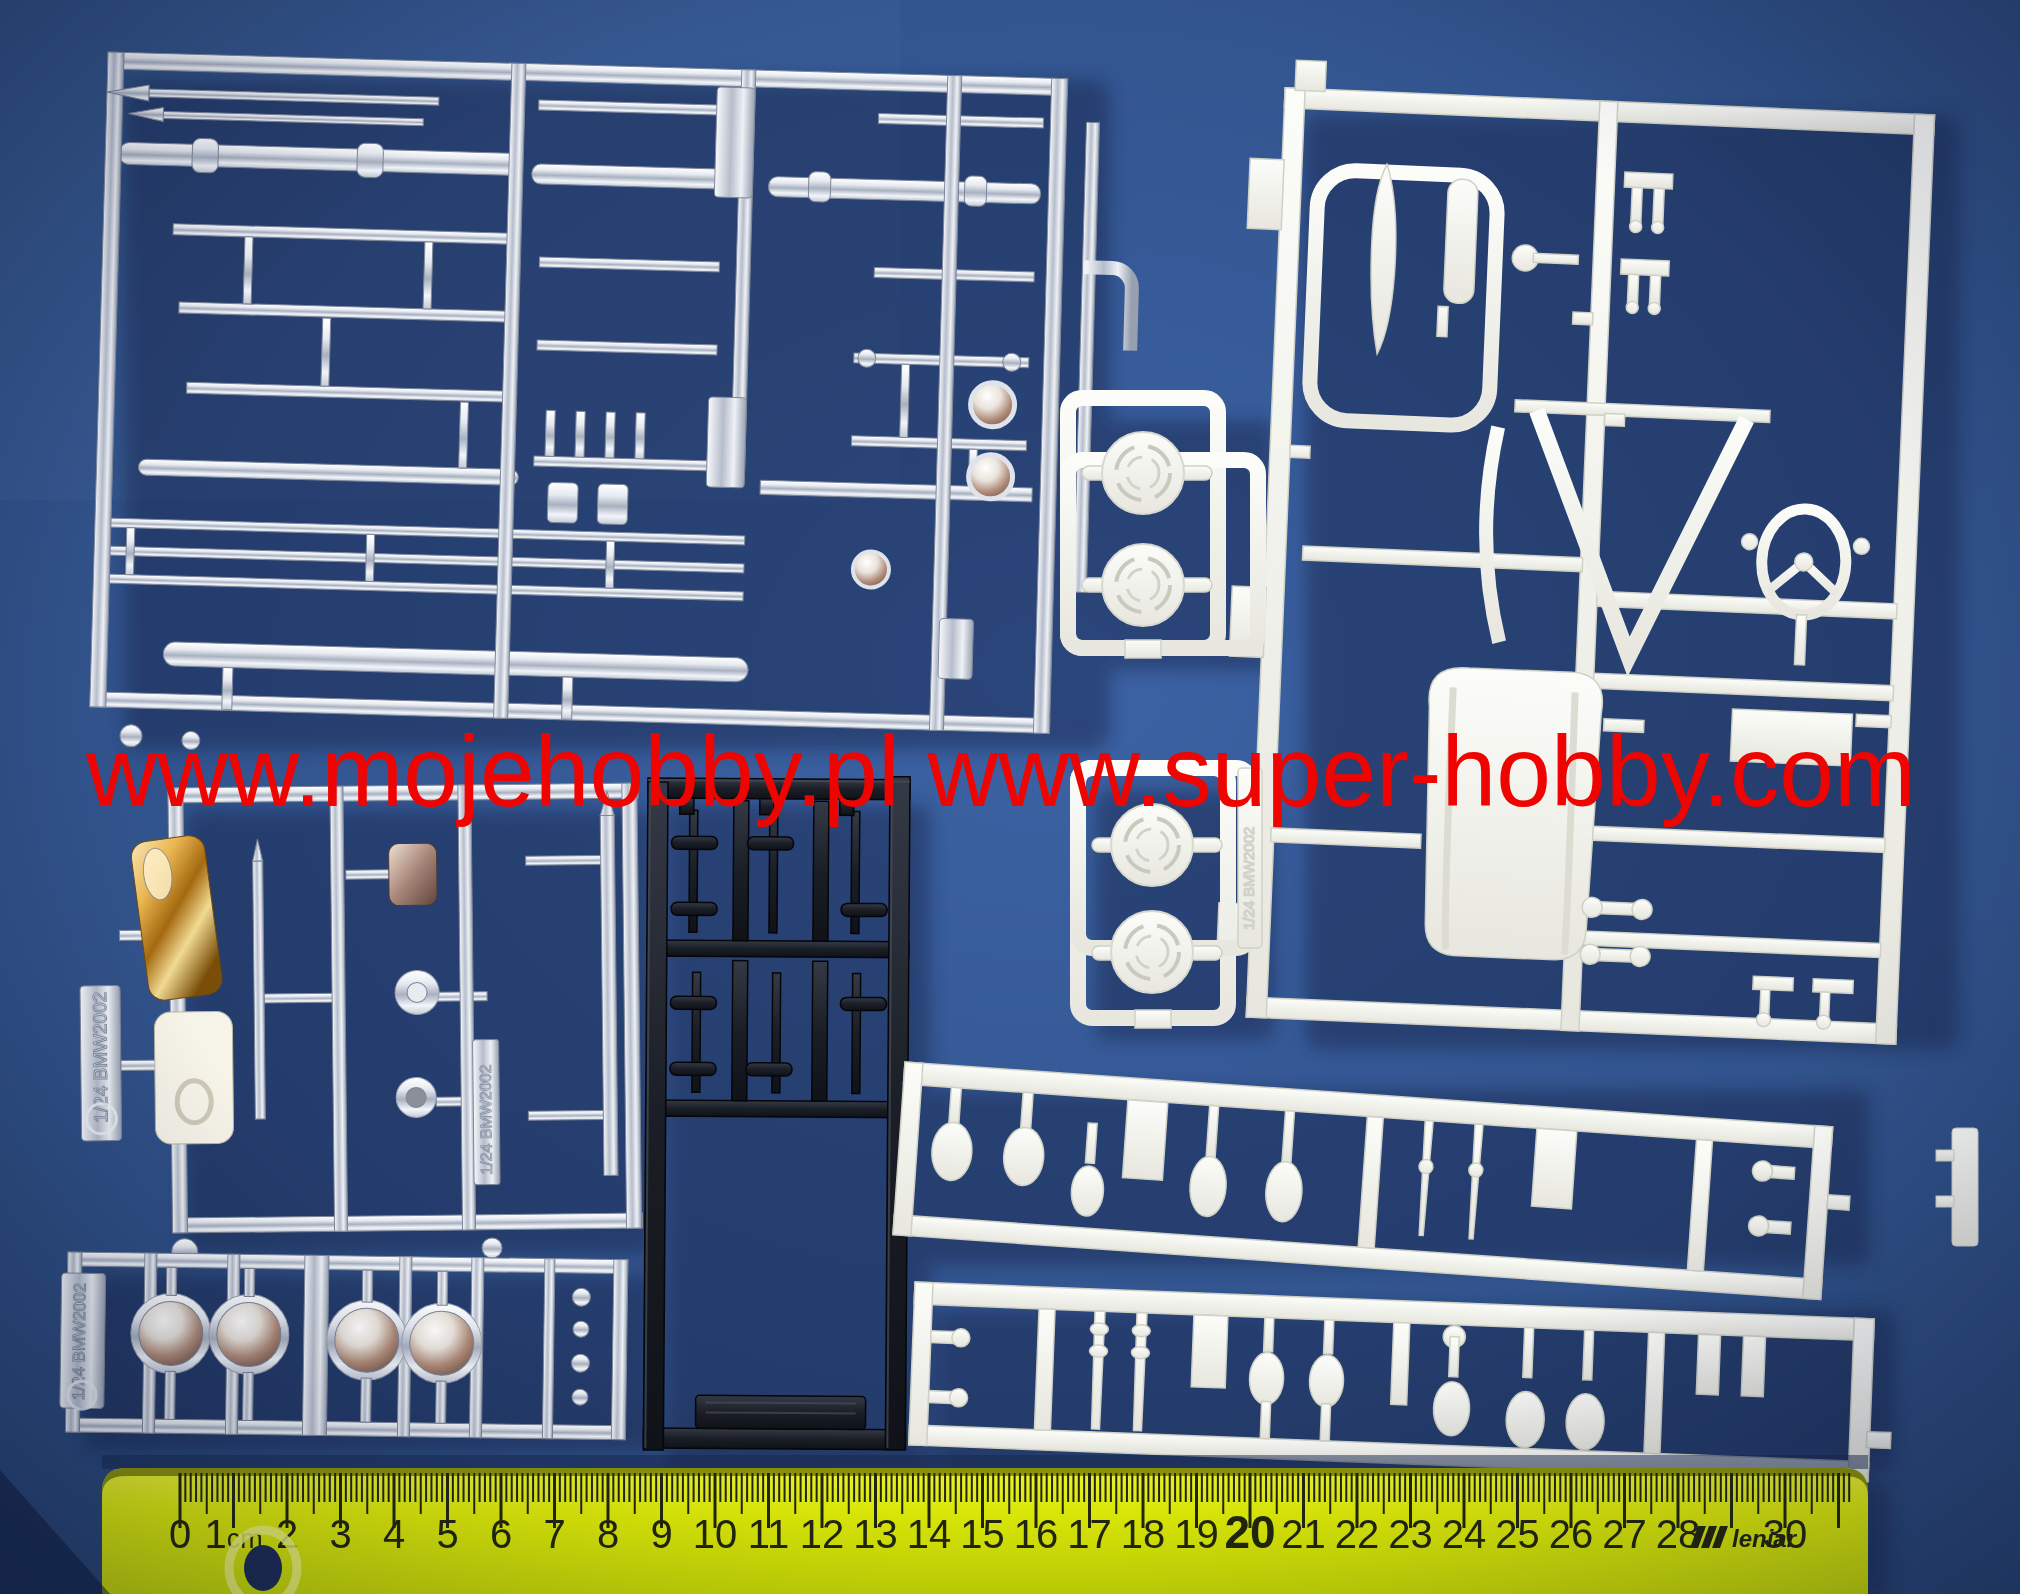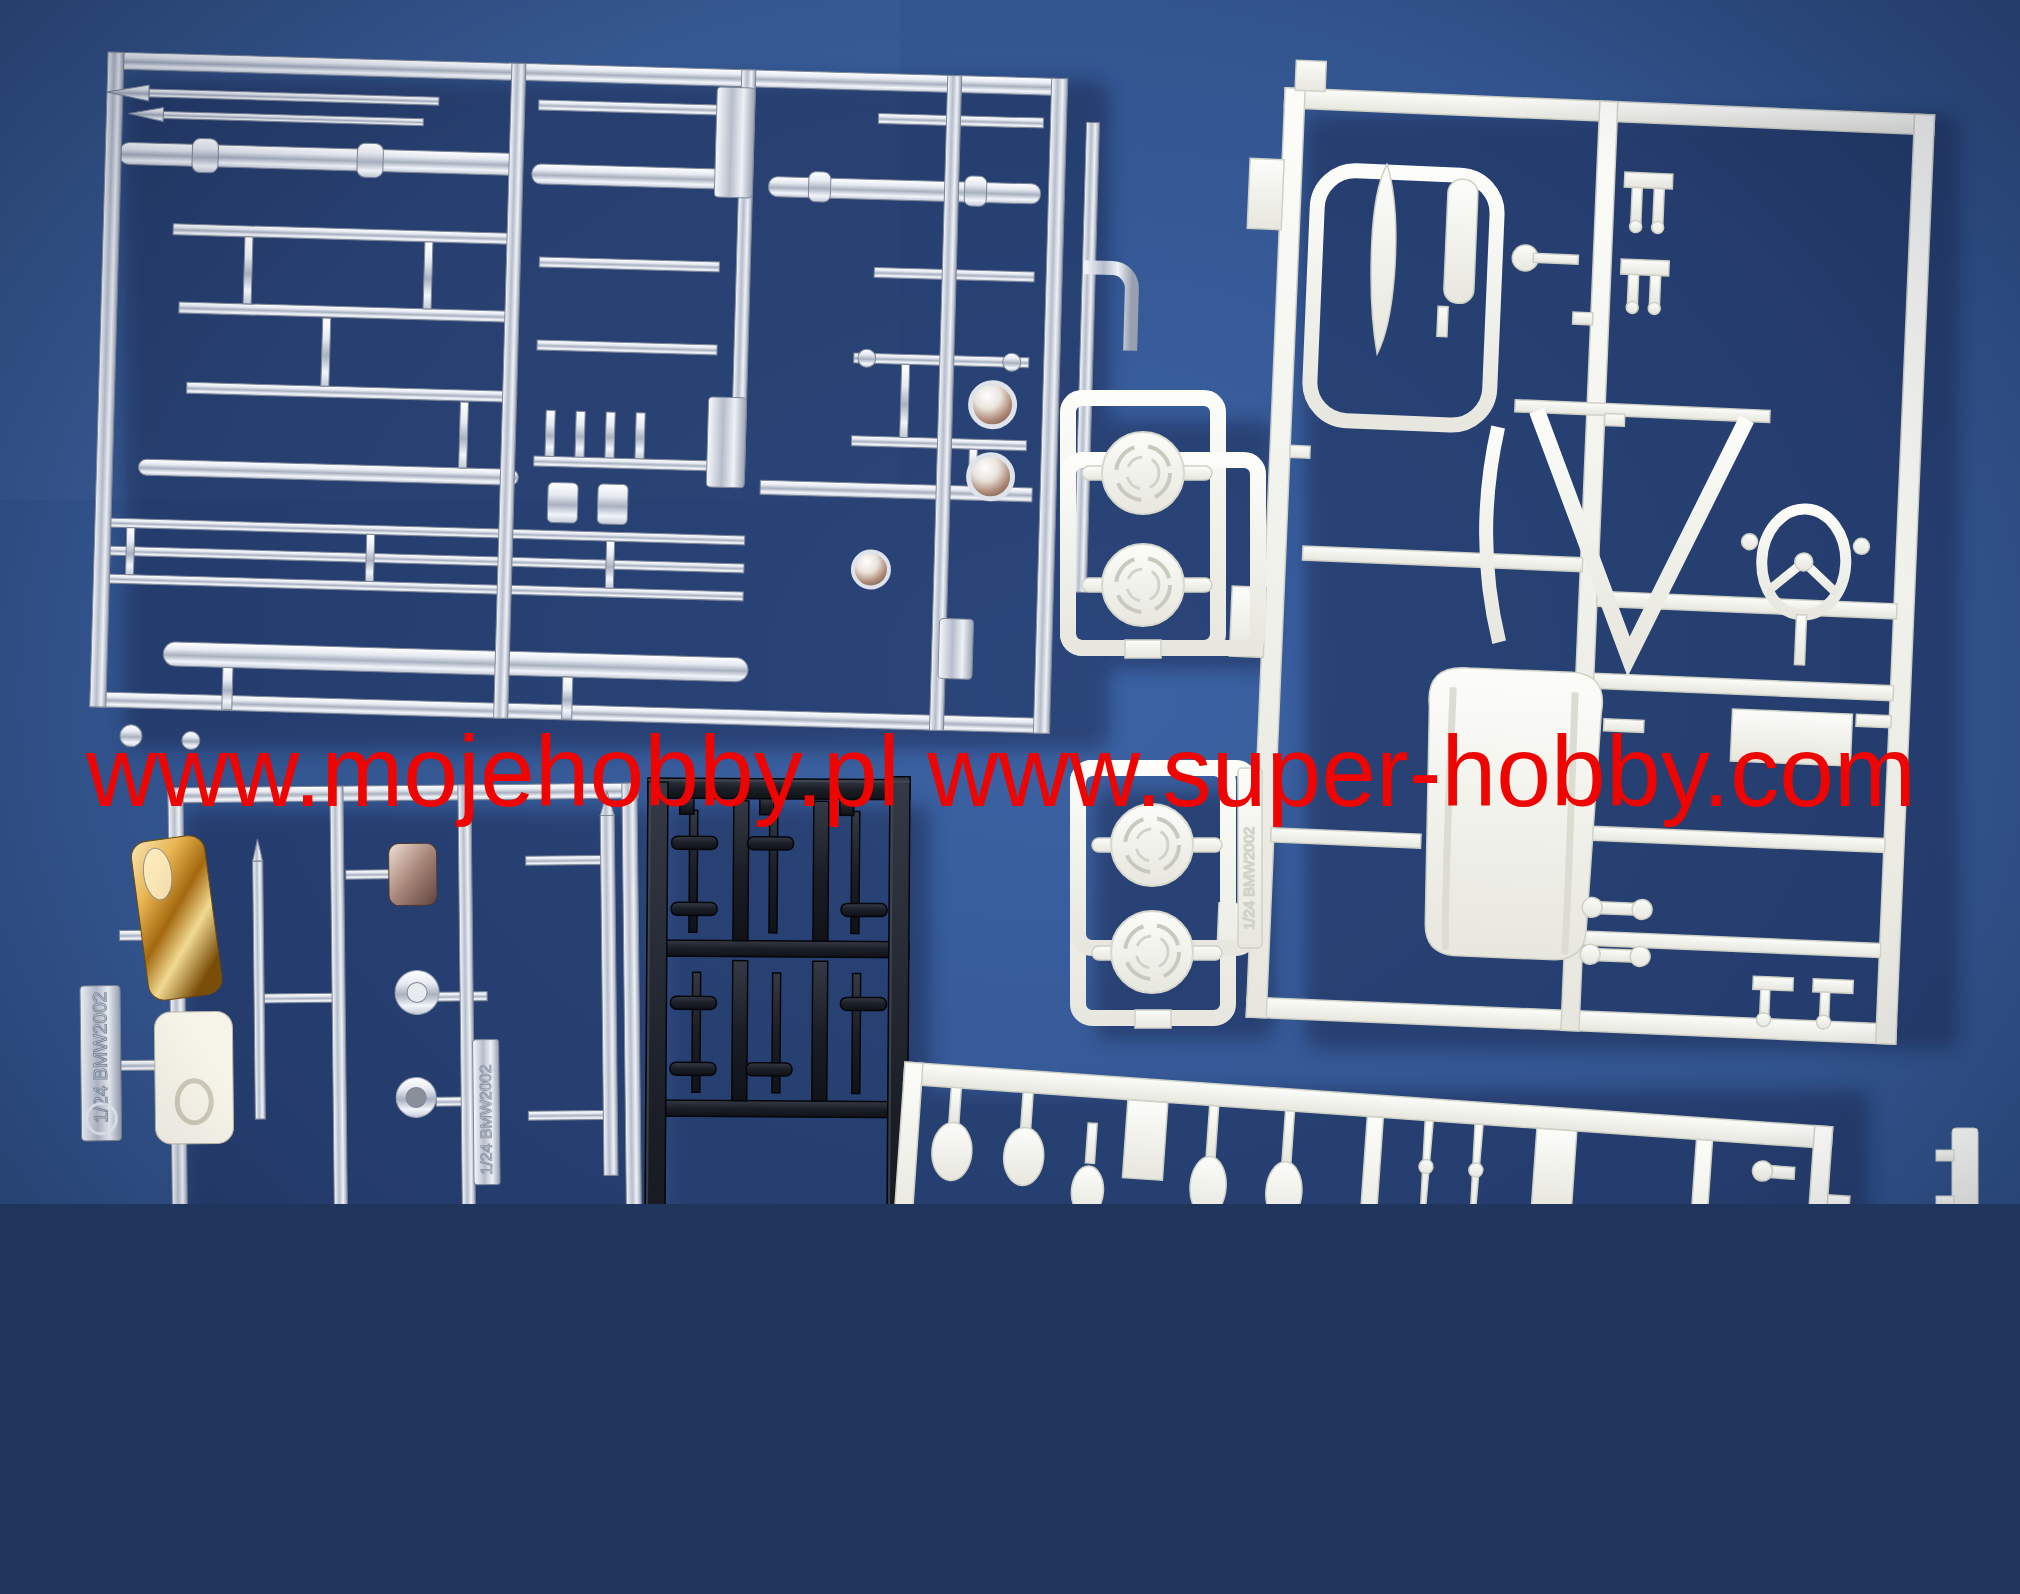--- a/index.html
+++ b/index.html
@@ -1,16 +1,16 @@
 <!DOCTYPE html>
 <html><head>
 <meta charset="utf-8">
 <style>
   html,body{margin:0;padding:0;background:#20355c;}
-  .stage{position:relative;width:2020px;height:1204px;overflow:hidden;
+  .stage{position:relative;width:2020px;height:1594px;overflow:hidden;
          font-family:"Liberation Sans",sans-serif;}
   .stage svg{position:absolute;left:0;top:0;}
   text{font-family:"Liberation Sans",sans-serif;}
 </style>
 </head>
 <body>
 
 <div class="stage">
 <svg width="2020" height="1594" viewBox="0 0 2020 1594">
 <defs>

